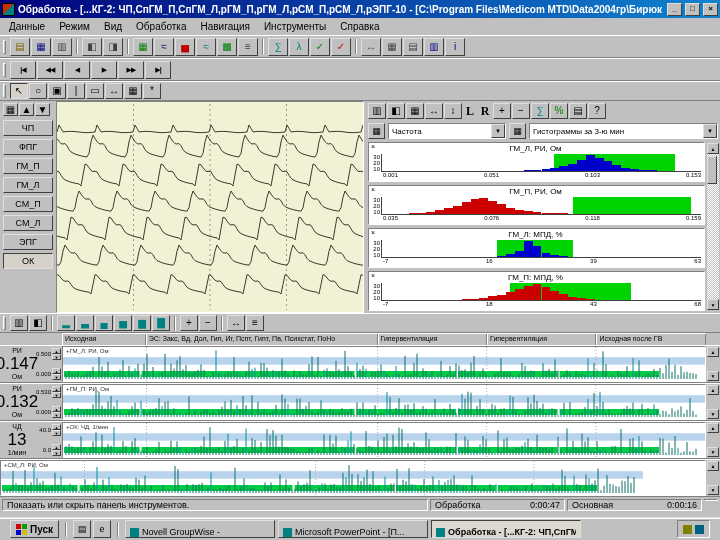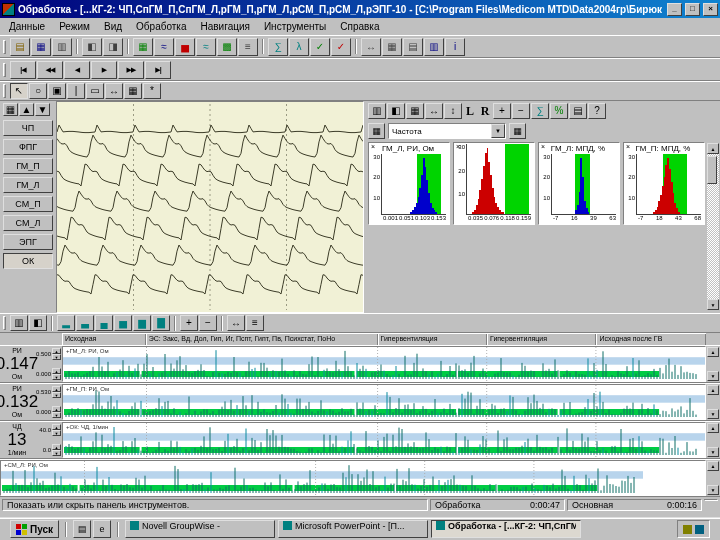--- a/index.html
+++ b/index.html
@@ -38,21 +38,21 @@
   #waveArea{width:308px;background:#f1f1d6;border:1px solid;border-color:#808080 #fff #fff #808080;position:relative}
   #waveSvg{position:absolute;left:0;top:0}
   
   #rightPanel{flex:1;display:flex;flex-direction:column;padding:1px 2px 2px 4px;position:relative}
   .rp-toolbar{height:18px;display:flex;align-items:center;gap:1px}
   .rp-selects{height:20px;display:flex;align-items:center;gap:3px;margin:1px 0}
   .combo-btn{width:17px;height:16px;display:flex;align-items:center;justify-content:center;font-size:9px;flex:none}
   .combo{height:16px;background:#fff;border:1px solid;border-color:#808080 #fff #fff #808080;display:flex;align-items:center;font-size:8px;padding-left:3px;gap:2px;overflow:hidden}
   .combo .c-val{flex:1;white-space:nowrap;overflow:hidden}
   .combo .c-arrow{width:14px;height:14px;flex:none;display:flex;align-items:center;justify-content:center;font-size:6px;background:#c0c0c0;border:1px solid;border-color:#dfdfdf #404040 #404040 #dfdfdf}
-  #histGrid{flex:1;display:grid;grid-template-columns:1fr 1fr 1fr 1fr;grid-template-rows:1fr 1fr;gap:3px;margin-right:13px}
+  #histGrid{flex:1;display:grid;grid-template-columns:1fr;grid-template-rows:1fr 1fr;gap:3px;margin-right:13px}
   .hist{background:#fff;border:1px solid;border-color:#808080 #fff #fff #808080;position:relative;padding:1px 3px 9px 1px;display:flex;flex-direction:column;overflow:hidden}
   .hist-close{position:absolute;top:0;left:2px;font-size:7px;line-height:8px;color:#000}
   .hist-title{text-align:center;font-size:8px;line-height:10px;height:10px;white-space:nowrap;overflow:hidden}
   .hist-body{flex:1;display:flex}
   .hist-y{width:11px;display:flex;flex-direction:column;justify-content:space-between;align-items:flex-end;font-size:6px;padding-right:1px}
   .hist-plot{flex:1;position:relative;border-left:1px solid #404040;border-bottom:1px solid #404040;background:#fff;overflow:hidden}
   .hist-green{position:absolute;top:0;bottom:0;background:#00d400}
   .hist-bar{position:absolute;bottom:0}
   .hist-x{position:absolute;left:14px;right:3px;bottom:1px;height:8px;display:flex;justify-content:space-between;font-size:6px}
   .rp-scroll{position:absolute;right:1px;top:42px;bottom:3px;width:12px;display:flex;flex-direction:column}
@@ -80,21 +80,21 @@
   .status-panel{border:1px solid;border-color:#808080 #fff #fff #808080;font-size:9px;display:flex;align-items:center;padding:0 4px;gap:8px;white-space:nowrap;overflow:hidden}
   .sp-hint{flex:1}
   .sp-fix{width:135px;justify-content:space-between}
   .sp-grip{width:14px}
   #taskbar{height:23px;border-top:1px solid #dfdfdf;box-shadow:inset 0 1px 0 #fff;background:#c0c0c0;display:flex;align-items:center;gap:3px;padding:10px}
   .start-btn{height:18px;display:flex;align-items:center;gap:3px;padding:0 5px;font-weight:bold;font-size:10px;flex:none}
   .start-logo{width:11px;height:11px;display:grid;grid-template-columns:5px 5px;grid-template-rows:5px 5px;gap:1px}
   .start-logo i{display:block}
   .lg1{background:#d00000}.lg2{background:#00a000}.lg3{background:#0000d0}.lg4{background:#d0c000}
   .ql-btn{width:18px;height:18px;display:flex;align-items:center;justify-content:center;font-size:9px;flex:none}
-  .task-btn{height:18px;flex:1;max-width:150px;display:flex;align-items:flex-start;gap:3px;padding:0 4px;font-size:9px;overflow:hidden;white-space:nowrap}
+  .task-btn{height:18px;flex:1;max-width:150px;display:flex;align-items:flex-end;gap:3px;padding:0 4px;font-size:9px;overflow:hidden;white-space:nowrap}
   .task-btn span{overflow:hidden;white-space:nowrap}
   .task-icon{width:9px;height:9px;background:#008080;flex:none}
   .task-active{border-color:#404040 #dfdfdf #dfdfdf #404040;background:#dcd8d0;font-weight:bold}
   .tray{margin-left:auto;height:18px;border:1px solid;border-color:#808080 #fff #fff #808080;display:flex;align-items:center;gap:3px;padding:0 5px;flex:none}
   .tray i{width:9px;height:9px;display:block}
   .tray .tr1{background:#808000}.tray .tr2{background:#006080}
 </style>
 </head>
 <body>
 
@@ -312,20 +312,24 @@
             <span>?</span>
           </button>
         </div>
       <div class="rp-selects">
         <button class="combo-btn">▦</button>
         <div class="combo" style="flex:0 0 118px">
           <span class="c-val">Частота</span>
           <span class="c-arrow">▼</span>
         </div>
         <button class="combo-btn">▦</button>
+        <div class="combo" style="flex:1">
+          <span class="c-val">Гистограммы за 3-ю мин</span>
+          <span class="c-arrow">▼</span>
+        </div>
       </div>
       <div id="histGrid">
           <div class="hist">
     <span class="hist-close">×</span>
     <div class="hist-title">ГМ_Л, РИ, Ом</div>
     <div class="hist-body">
       <div class="hist-y">
                 <span>30</span>
                 <span>20</span>
                 <span>10</span>
@@ -352,20 +356,21 @@
     </div>
     <div class="hist-x">
               <span>0.001</span>
               <span>0.051</span>
               <span>0.103</span>
               <span>0.153</span>
             </div>
   </div>
           <div class="hist">
     <span class="hist-close">×</span>
+    <div class="hist-title">ГМ_П, РИ, Ом</div>
     <div class="hist-body">
       <div class="hist-y">
                 <span>30</span>
                 <span>20</span>
                 <span>10</span>
                 <span></span>
               </div>
       <div class="hist-plot">
         <div class="hist-green" style="left: 60%; width: 37%;"></div>
       <div class="hist-bar" style="left: 8.33333%; width: 2.77778%; height: 3.125%; background: rgb(204, 0, 0);"></div>

